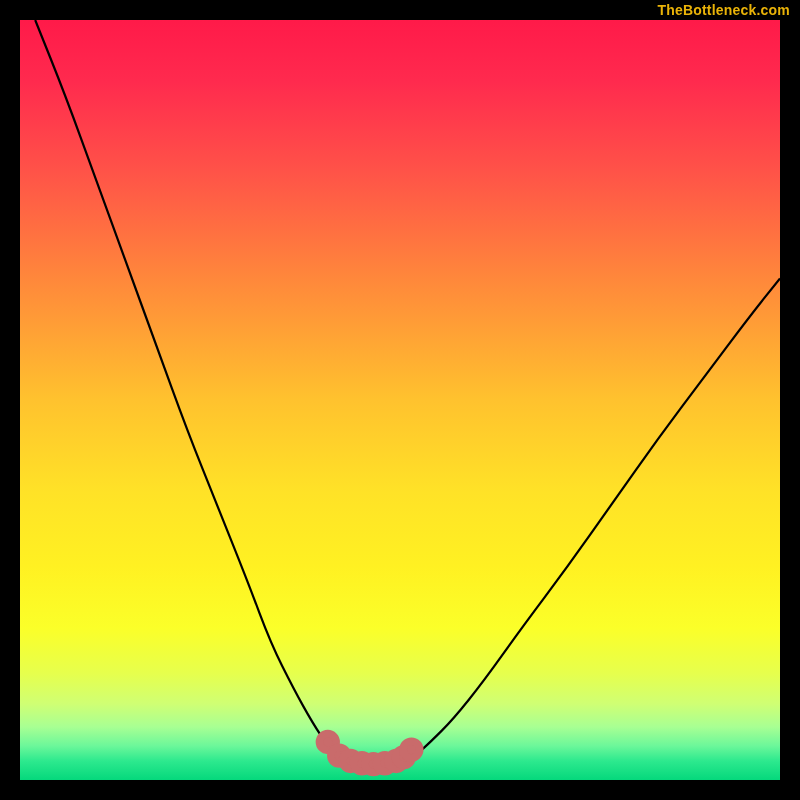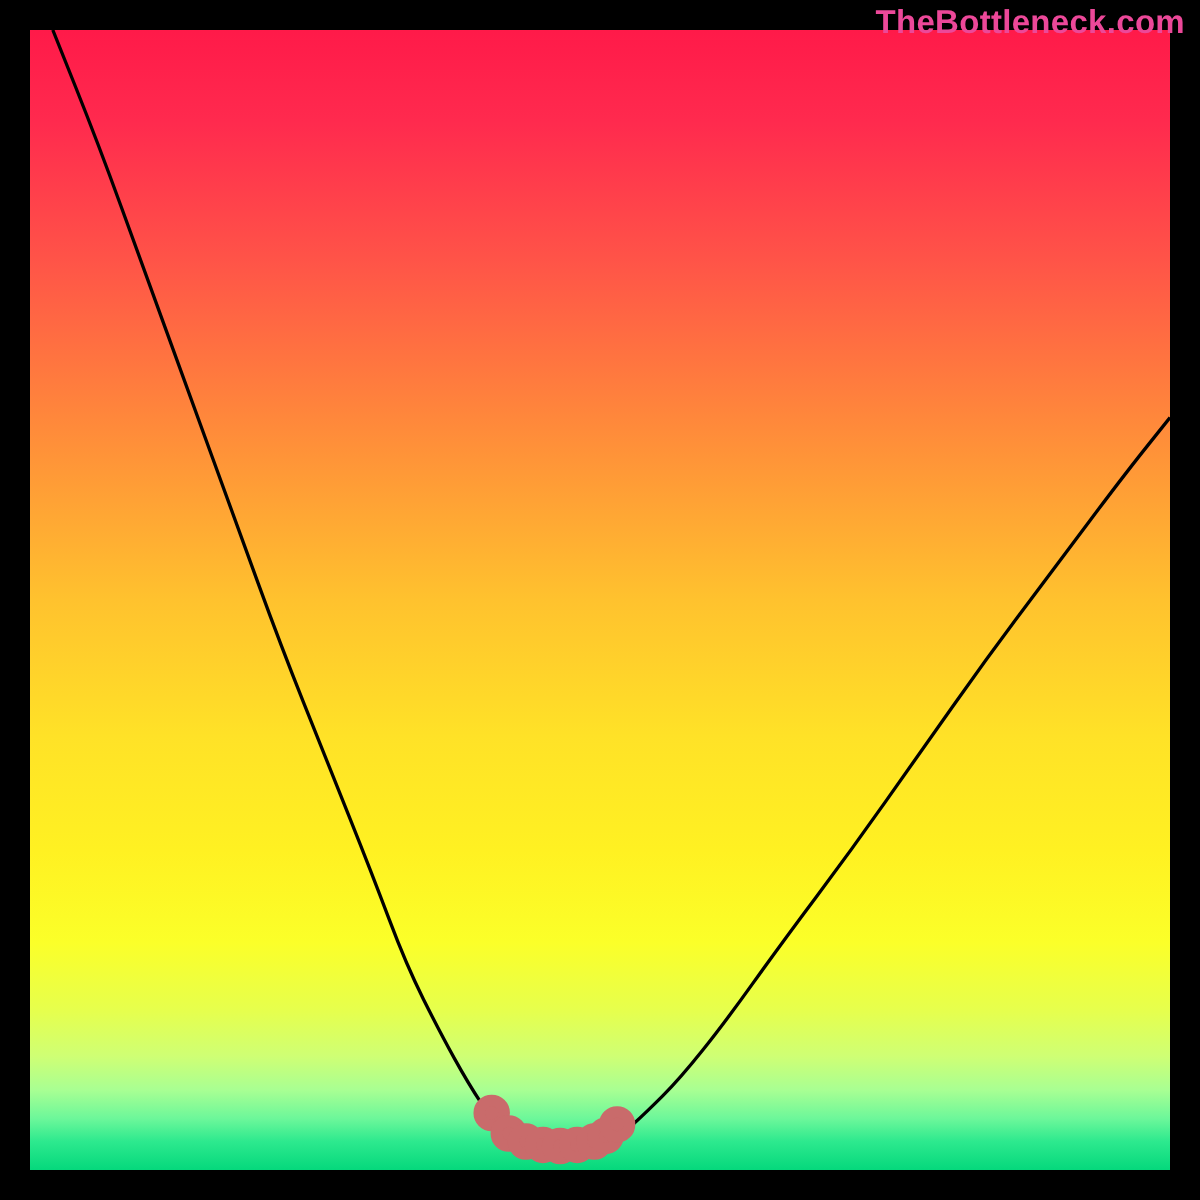--- a/index.html
+++ b/index.html
@@ -20,23 +20,23 @@
   }
   .gradient-bg {
     position: absolute;
     inset: 0;
   }
   .watermark {
     position: absolute;
     top: 2px;
     right: 10px;
     font-family: Arial, Helvetica, sans-serif;
-    font-size: 22px;
+    font-size: 14px;
     font-weight: 600;
-    color: #ec4899;
+    color: #eab308;
     letter-spacing: 0.2px;
     z-index: 10;
   }
   svg.curves {
     position: absolute;
     inset: 0;
     z-index: 5;
   }
 </style>
 </head>

